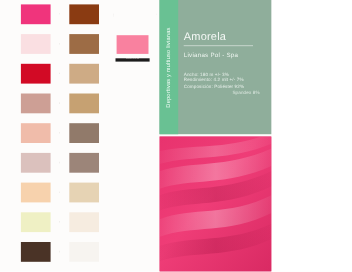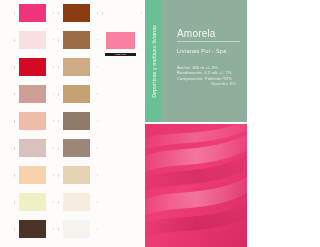--- a/index.html
+++ b/index.html
@@ -130,21 +130,21 @@
     letter-spacing: 0.15px;
     color: #f2fbf6;
     white-space: nowrap;
   }
   #info-body {
     position: absolute;
     left: 17px;
     top: 0;
     right: 0;
     bottom: 0;
-    padding: 28px 9px 0 15px;
+    padding: 28px 9px 0 5px;
     box-sizing: border-box;
   }
   #product-title {
     font-size: 10px;
     color: #f4f8f5;
     letter-spacing: 0.2px;
     font-weight: normal;
     margin: 0;
     line-height: 11px;
   }

